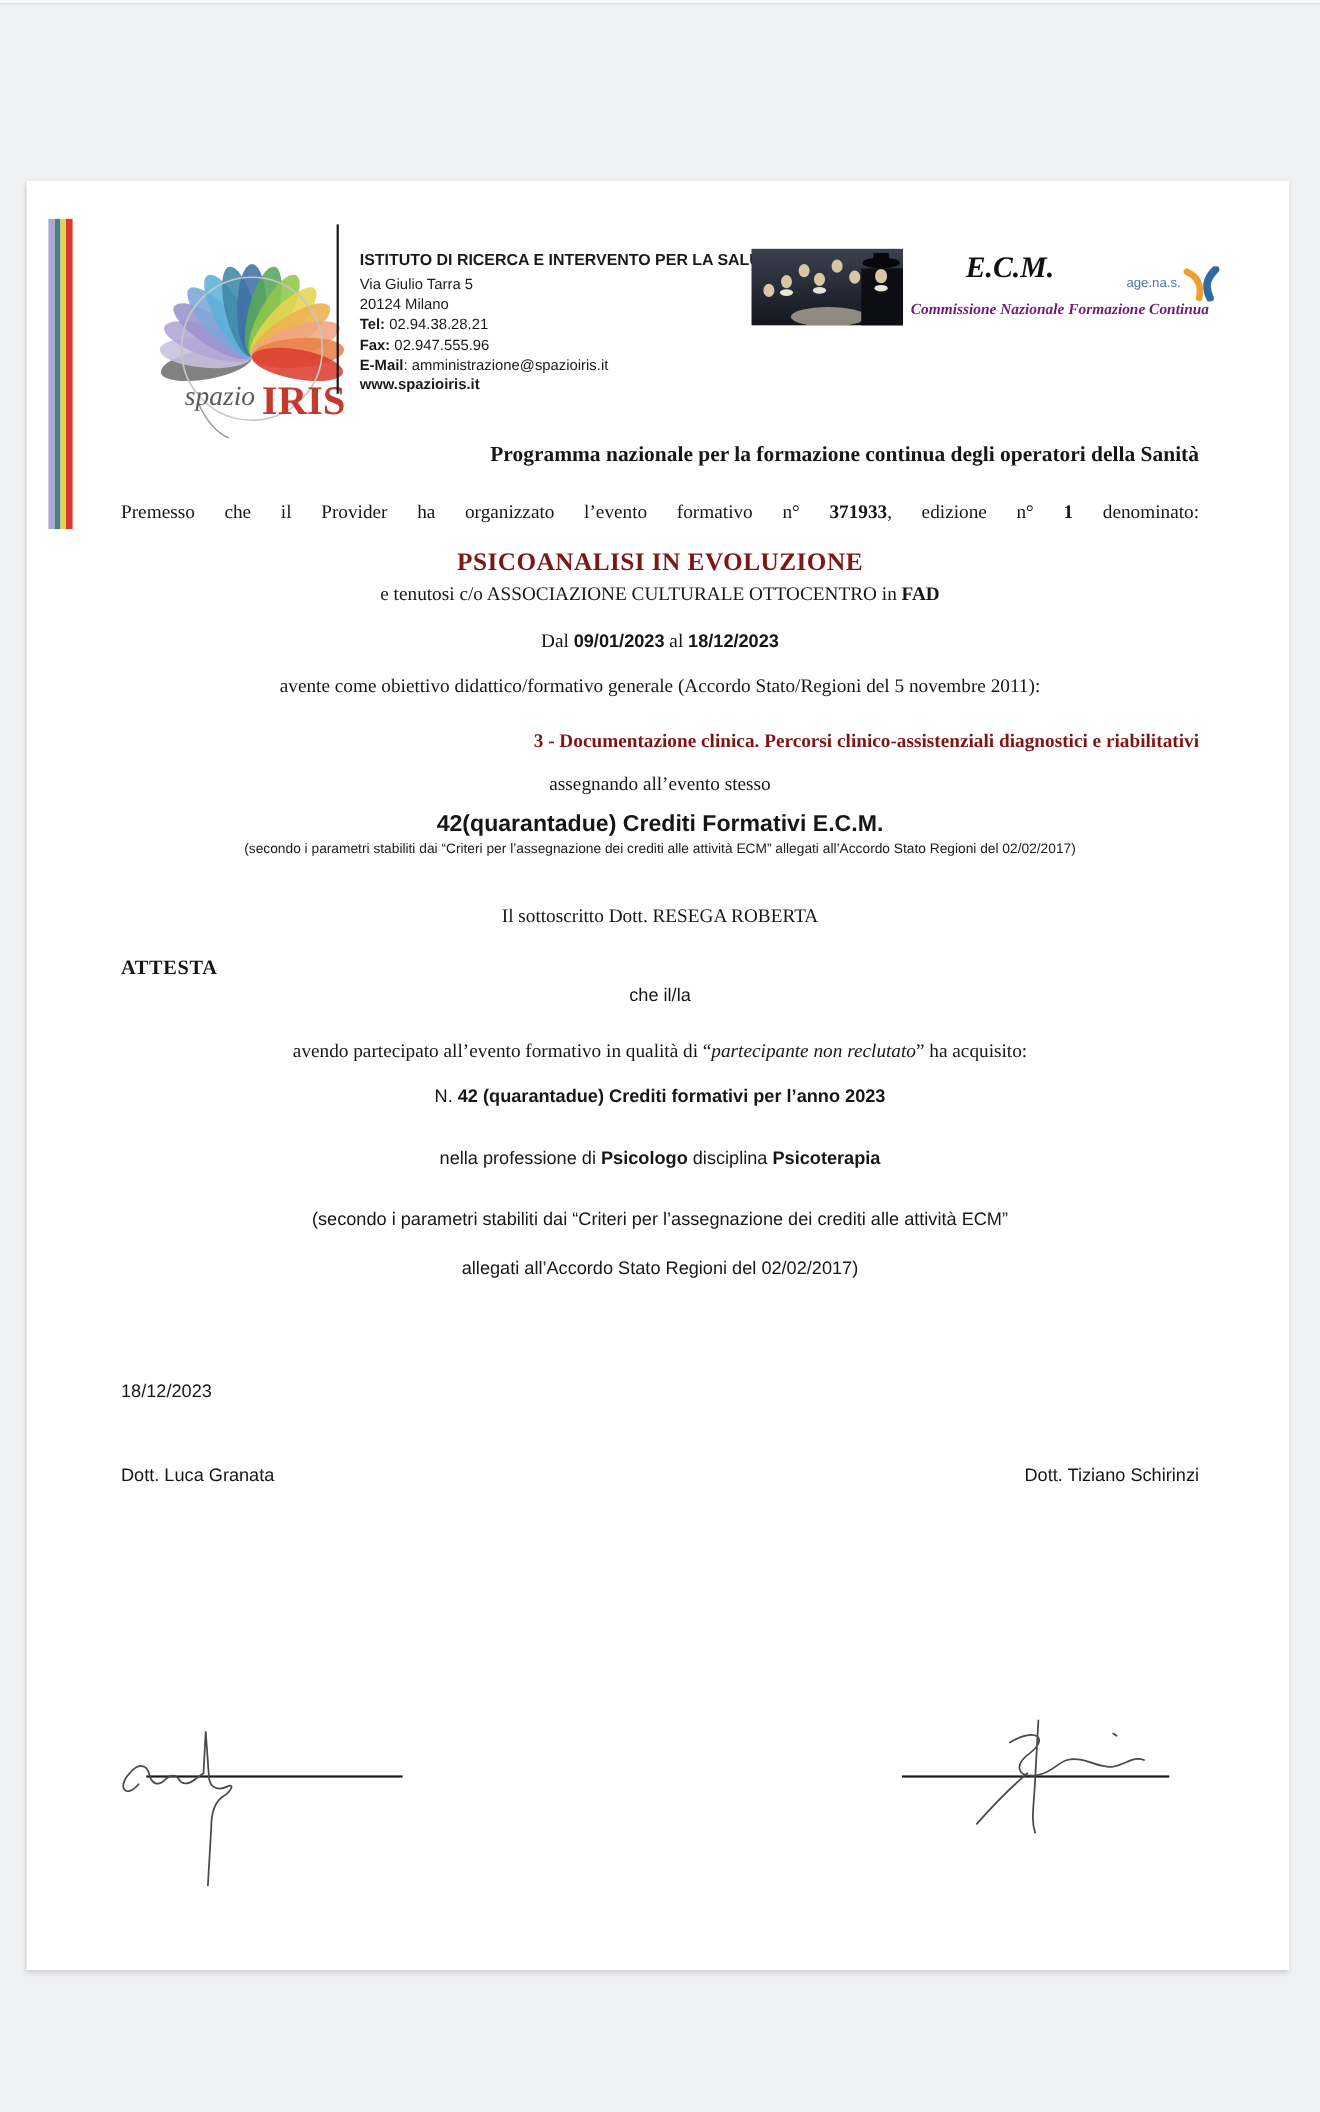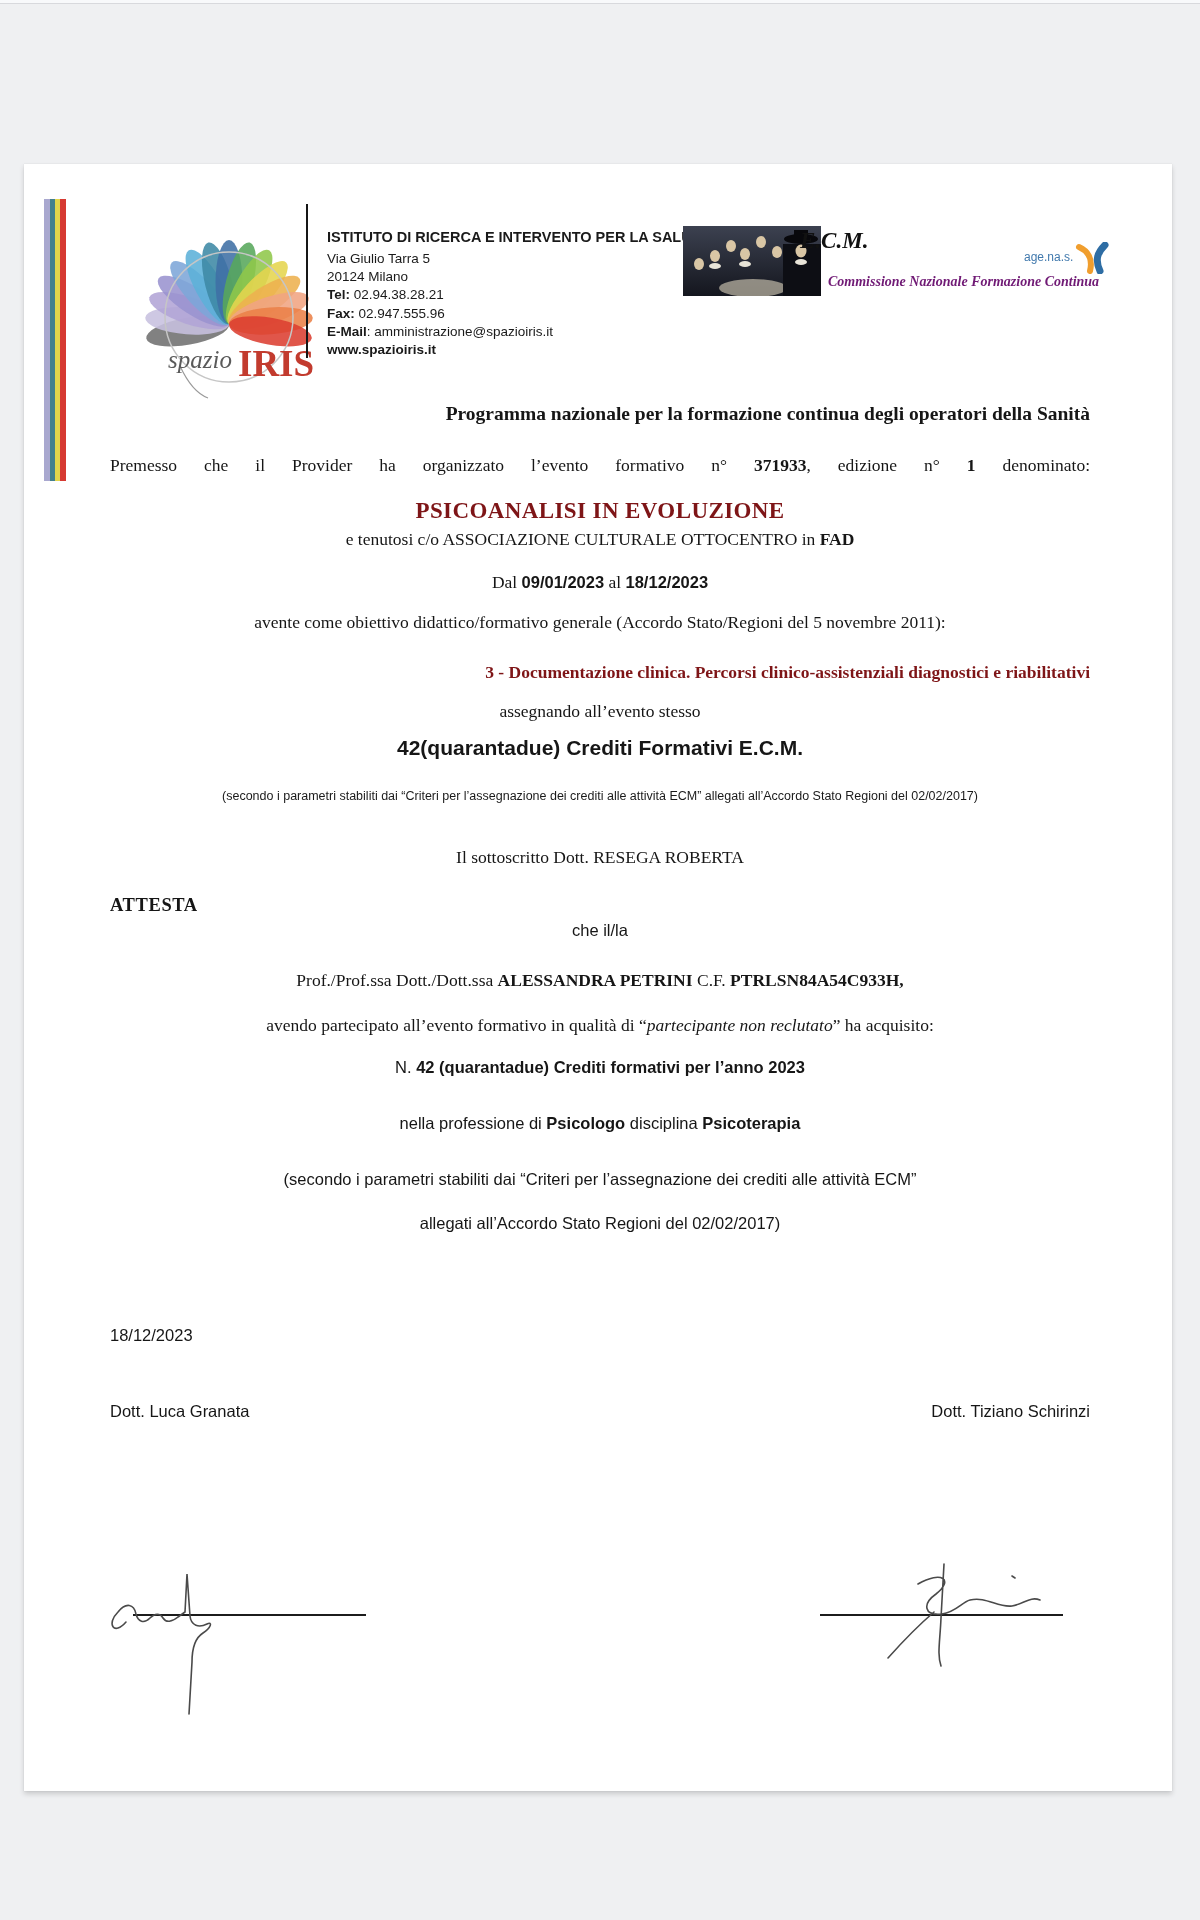--- a/index.html
+++ b/index.html
@@ -15,37 +15,37 @@
   .stripe span { display:block; height:100%; }
 
   
   .logo-svg { position:absolute; left:118px; top:48px; }
   .divider { position:absolute; left:282px; top:40px; width:2px; height:154px; background:#161616; }
   .institute { position:absolute; left:303px; top:64px; width:330px; font-family:"Liberation Sans",sans-serif; color:#1a1a1a; }
   .inst-name { font-size:14.5px; font-weight:bold; line-height:19px; margin-bottom:3px; white-space:nowrap; }
   .inst-line { font-size:13.5px; line-height:18.2px; }
   .inst-line b { font-weight:bold; }
   .painting-svg { position:absolute; left:659px; top:62px; }
-  .ecm-title { position:absolute; left:776px; top:64px; font-family:"Liberation Serif",serif; font-style:italic; font-weight:bold; font-size:23px; color:#111; }
+  .ecm-title { position:absolute; left:854px; top:64px; font-family:"Liberation Serif",serif; font-style:italic; font-weight:bold; font-size:27px; color:#111; }
   .ecm-sub { position:absolute; left:804px; top:110px; width:270px; font-family:"Liberation Serif",serif; font-style:italic; font-weight:600; font-size:14px; color:#701a75; white-space:nowrap; }
   .agenas { position:absolute; left:1000px; top:78px; display:flex; align-items:flex-start; gap:2px; }
   .agenas-label { font-family:"Liberation Sans",sans-serif; font-size:12px; color:#4179ad; line-height:30px; }
 
   
   .content { position:absolute; left:86px; top:236px; width:980px; color:#161616; font-size:17.5px; }
   .doc-title { text-align:right; font-weight:bold; font-size:19.5px; line-height:28px; margin-bottom:24px; }
   .para1 { text-align:justify; line-height:40px; margin-bottom:28px; }
   .premesso2 { text-align:justify; text-align-last:justify; line-height:27px; margin-bottom:17px; }
   .event-title { text-align:center; font-weight:bold; font-size:23px; line-height:30px; letter-spacing:.4px; color:#7e1517; margin-bottom:0; }
   .c { text-align:center; line-height:27px; margin-bottom:12px; }
   .dal { margin-bottom:13px;margin-top:16px; }
   .avente { margin-bottom:13px; }
   .objective { text-align:right; font-weight:bold; color:#7e1517; line-height:27px; margin-bottom:12px;margin-top:23px; }
   .assegnando { margin-bottom:9px; }
-  .crediti { text-align:center; font-family:"Liberation Sans",sans-serif; font-weight:bold; font-size:21px; line-height:28px; margin-bottom:26px; }
+  .crediti { text-align:center; font-family:"Liberation Sans",sans-serif; font-weight:bold; font-size:21px; line-height:28px; }
   .paren-small { text-align:center; font-family:"Liberation Sans",sans-serif; font-size:12.5px; line-height:17px; margin-bottom:39px; color:#1a1a1a; }
   .sottoscritto { margin-bottom:21px; }
   .attesta { text-align:left; font-weight:bold; font-size:18.5px; line-height:26px; letter-spacing:.6px; }
   .sans-c { text-align:center; font-family:"Liberation Sans",sans-serif; font-size:16.5px; line-height:24px; }
   .cheilla { margin-bottom:25px; }
   .prof { text-align:center; line-height:27px; margin-bottom:18px; }
   .avendo { text-align:center; line-height:27px; margin-bottom:16px; }
   .n42 { margin-bottom:32px; }
   .professione { margin-bottom:32px; }
   .secondo2 { margin-bottom:20px; }
@@ -169,21 +169,20 @@
       <div class="crediti">42(quarantadue)  Crediti Formativi E.C.M.</div>
 
       <div class="paren-small">(secondo i parametri stabiliti dai “Criteri per l’assegnazione dei crediti alle attività ECM” allegati all’Accordo Stato Regioni del 02/02/2017)</div>
 
       <p class="c sottoscritto">Il sottoscritto Dott. RESEGA ROBERTA</p>
 
       <div class="attesta">ATTESTA</div>
 
       <div class="sans-c cheilla">che il/la</div>
 
-      <p class="prof"><span>Prof./Prof.ssa Dott./Dott.ssa </span><b>ALESSANDRA PETRINI</b><span> C.F. </span><b>PTRLSN84A54C933H,</b></p>
 
       <p class="avendo"><span>avendo partecipato all’evento formativo in qualità di “</span><i>partecipante non reclutato</i><span>” ha acquisito:</span></p>
 
       <div class="sans-c n42"><span style="font-family:'Liberation Sans',sans-serif">N.  </span><b>42 (quarantadue)  Crediti formativi per l’anno 2023</b></div>
 
       <div class="sans-c professione"><span>nella professione di </span><b>Psicologo</b><span> disciplina </span><b>Psicoterapia</b></div>
 
       <div class="sans-c secondo2">(secondo i parametri stabiliti dai “Criteri per l’assegnazione dei crediti alle attività ECM”</div>
       <div class="sans-c allegati">allegati all’Accordo Stato Regioni del 02/02/2017)</div>
 

